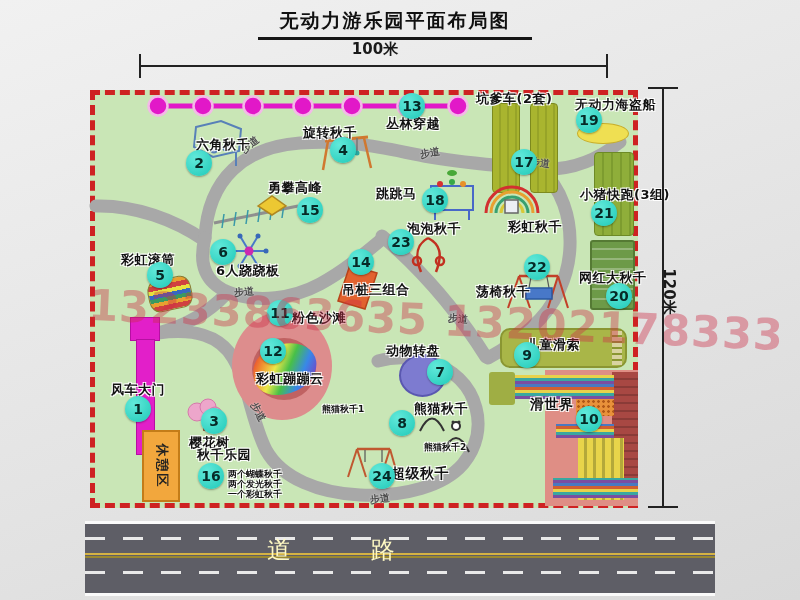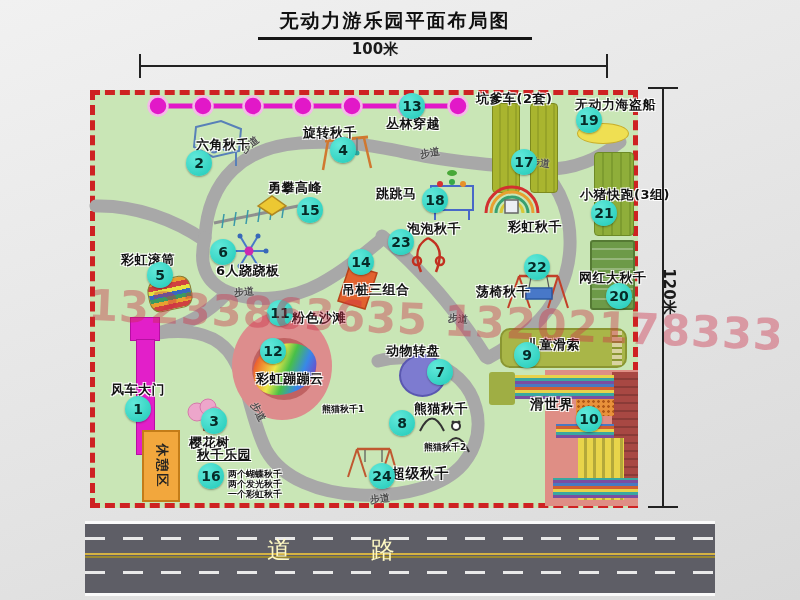--- a/index.html
+++ b/index.html
@@ -239,21 +239,21 @@
   <div class="abs lbl" style="left:216px;top:262px;">6人跷跷板</div>
   <div class="abs lbl" style="left:386px;top:342px;">动物转盘</div>
   <div class="abs lbl" style="left:414px;top:400px;">熊猫秋千</div>
   <div class="abs lbl" style="left:526px;top:336px;">儿童滑索</div>
   <div class="abs lbl" style="left:530px;top:396px;font-size:14px;">滑世界</div>
   <div class="abs lbl" style="left:292px;top:309px;">粉色沙滩</div>
   <div class="abs lbl" style="left:256px;top:370px;">彩虹蹦蹦云</div>
   <div class="abs lbl" style="left:386px;top:115px;">丛林穿越</div>
   <div class="abs lbl" style="left:342px;top:281px;">吊桩三组合</div>
   <div class="abs lbl" style="left:268px;top:179px;">勇攀高峰</div>
-  <div class="abs lbl" style="left:197px;top:446px;text-decoration:underline;">秋千乐园</div>
+  <div class="abs lbl" style="left:197px;top:446px;">秋千乐园</div>
   <div class="abs lbl" style="left:476px;top:90px;">坑爹车(2套)</div>
   <div class="abs lbl" style="left:376px;top:185px;">跳跳马</div>
   <div class="abs lbl" style="left:575px;top:96px;">无动力海盗船</div>
   <div class="abs lbl" style="left:579px;top:269px;">网红大秋千</div>
   <div class="abs lbl" style="left:580px;top:186px;">小猪快跑(3组)</div>
   <div class="abs lbl" style="left:476px;top:283px;">荡椅秋千</div>
   <div class="abs lbl" style="left:407px;top:220px;">泡泡秋千</div>
   <div class="abs lbl" style="left:391px;top:465px;font-size:14px;">超级秋千</div>
   <div class="abs lbl" style="left:508px;top:218px;">彩虹秋千</div>
 

